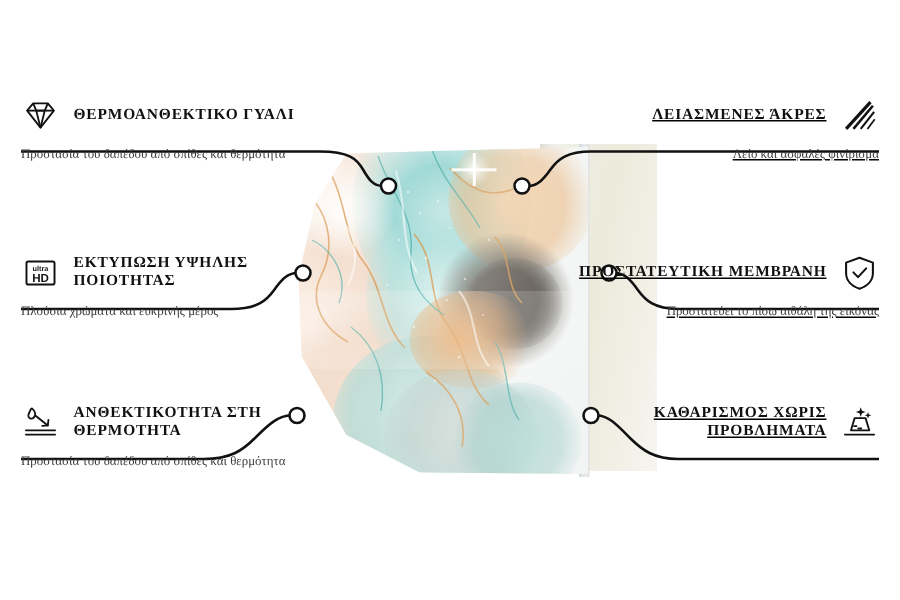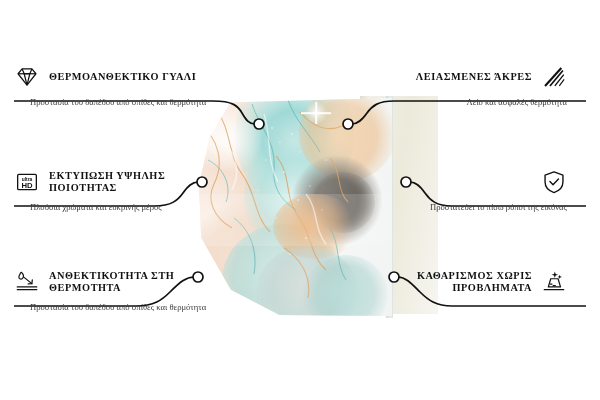--- a/index.html
+++ b/index.html
@@ -64,34 +64,33 @@
   .sparkle:after{width:1.6px;height:22px;}
 
   
   #connectors{position:absolute;left:0;top:0;width:600px;height:400px;}
   #connectors path{fill:none;stroke:#111111;stroke-width:1.7;}
   #connectors circle{fill:#ffffff;stroke:#111111;stroke-width:1.7;}
 
   
   .feature{position:absolute;width:205px;}
   .feature.left{left:14px;text-align:left;}
-  .feature.right{left:362px;text-align:right;}
+  .feature.right{left:381px;text-align:right;text-decoration:underline;}
   .f-head{display:flex;align-items:center;gap:9px;}
   .feature.right .f-head{flex-direction:row-reverse;}
   .f-title{
     font-size:10.3px;letter-spacing:.55px;line-height:12.4px;
     color:#111;font-weight:700;text-transform:uppercase;
     font-family:"Liberation Serif", serif;
     flex:1;
   }
   .f-desc{
     margin-top:7px;
     font-size:8.6px;line-height:11.2px;color:#3c3c3c;
     font-family:"Liberation Serif", serif;
-    margin-left:16px;
   }
   .f-icon{width:26px;height:26px;flex:0 0 26px;}
   .f-icon svg{display:block;width:26px;height:26px;}
 </style>
 </head>
 <body>
 
 <div id="stage">
 
   <div id="product-scene">
@@ -240,33 +239,34 @@
           <g stroke="#111" stroke-linecap="butt">
             <path d="M5 27 L25 5" stroke-width="2.6"></path>
             <path d="M11 27 L27 8" stroke-width="2.1"></path>
             <path d="M17 27 L28 13" stroke-width="1.7"></path>
             <path d="M22.5 27 L28.5 19" stroke-width="1.4"></path>
           </g>
         </svg>
       </span>
       <span class="f-title">ΛΕΙΑΣΜΕΝΕΣ ΆΚΡΕΣ</span>
     </div>
-    <div class="f-desc">Λείο και ασφαλές θερμότητα</div>
+    <div class="f-desc">Λείο και ασφαλές φινίρισμα</div>
   </div>
 
   <div class="feature right" style="top:169px;">
     <div class="f-head">
       <span class="f-icon">
         <svg viewBox="0 0 32 32">
           <path d="M16 3.5 L27 7.5 L27 16 C27 22.5 22 27 16 29 C10 27 5 22.5 5 16 L5 7.5 Z" fill="none" stroke="#111" stroke-width="1.7" stroke-linejoin="round"></path>
           <path d="M11 15.5 L14.8 19.4 L21.5 12.2" fill="none" stroke="#111" stroke-width="1.7" stroke-linecap="round" stroke-linejoin="round"></path>
         </svg>
       </span>
-    </div>
-    <div class="f-desc">Προστατεύει το πίσω ρύποι της εικόνας</div>
+      <span class="f-title">ΠΡΟΣΤΑΤΕΥΤΙΚΗ ΜΕΜΒΡΑΝΗ</span>
+    </div>
+    <div class="f-desc">Προστατεύει το πίσω αιθάλη της εικόνας</div>
   </div>
 
   <div class="feature right" style="top:269px;">
     <div class="f-head">
       <span class="f-icon">
         <svg viewBox="0 0 32 32">
           <g fill="none" stroke="#111" stroke-width="1.5" stroke-linejoin="round" stroke-linecap="round">
             <path d="M9 22 L12 12 L21 12 L24 22 Z"></path>
             <path d="M4 25.5 L28 25.5"></path>
             <path d="M11.5 18.5 L13.5 18.5 M15 20.5 L17.5 20.5"></path>

